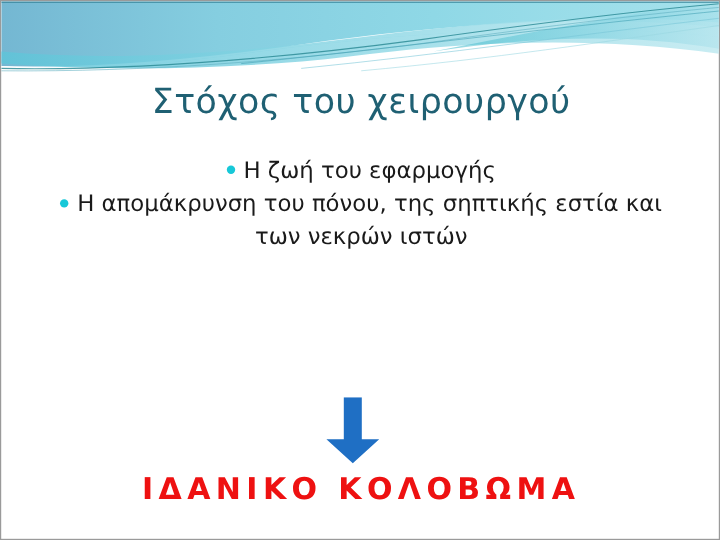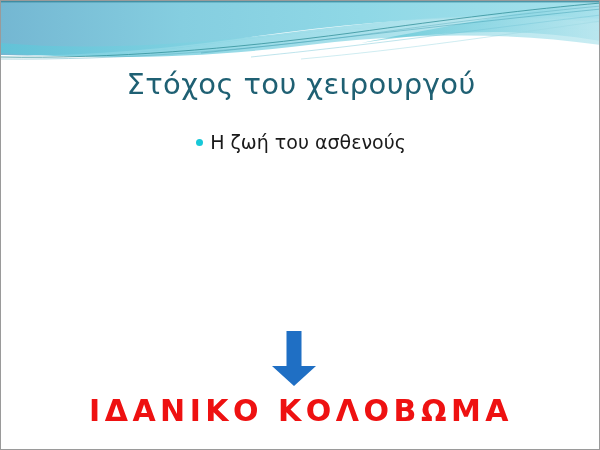--- a/index.html
+++ b/index.html
@@ -79,21 +79,21 @@
     height: 56px;
   }
 
   
   #conclusion {
     position: absolute;
     left: 0;
     top: 392px;
     width: 600px;
     text-align: center;
-    font-size: 30px;
+    font-size: 25px;
     font-weight: bold;
     letter-spacing: 4.5px;
     white-space: nowrap;
   }
 </style>
 </head>
 <body>
 
 <div id="slide" style="background: rgb(255, 255, 255);">
 
@@ -136,23 +136,26 @@
 
       <rect x="0" y="0" width="600" height="1.4" fill="#2E7E92" opacity="0.75"></rect>
     </svg>
   </div>
 
   <div id="title" style="color: rgb(31, 96, 115);">Στόχος του χειρουργού</div>
 
   <div id="body" style="color: rgb(26, 26, 26);">
 
     <p class="blk blk-1">
-      <span class="bullet" style="background: rgb(23, 200, 216);"></span><span>Η ζωή του ασθενούς</span>
+      <span class="bullet" style="background: rgb(23, 200, 216);"></span><span>Η ζωή του εφαρμογής</span>
     </p>
 
+    <p class="blk blk-2">
+      <span class="bullet" style="background: rgb(23, 200, 216);"></span><span>Η απομάκρυνση του πόνου, της σηπτικής εστία και των νεκρών ιστών</span>
+    </p>
 
 
   </div>
 
   <div id="arrow">
     <svg width="46" height="56" viewBox="0 0 46 56" xmlns="http://www.w3.org/2000/svg">
       <path id="arrowShape" d="M15.5,0 L30.5,0 L30.5,35 L45,35 L23,55 L1,35 L15.5,35 Z" fill="#1F6FC4"></path>
     </svg>
   </div>
 

